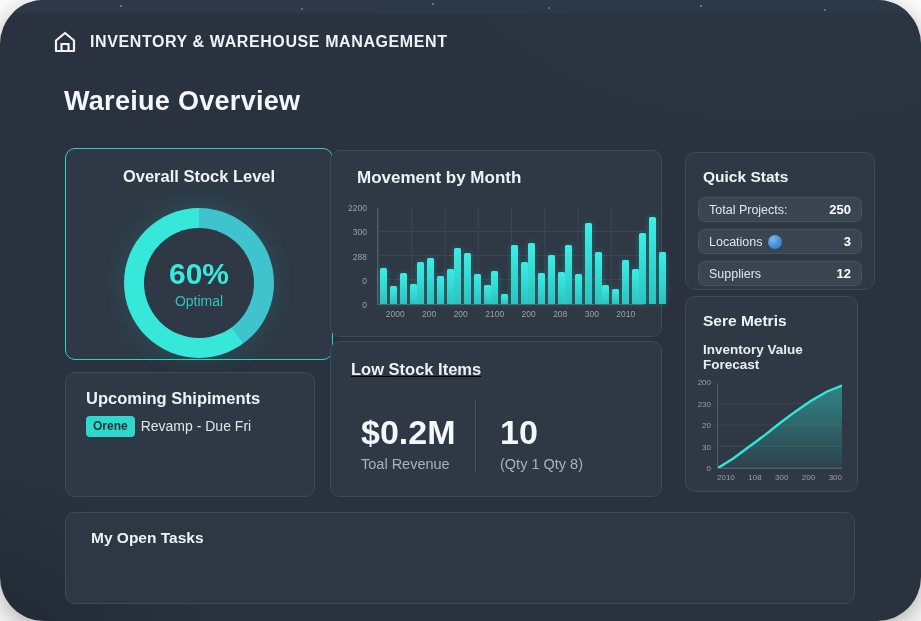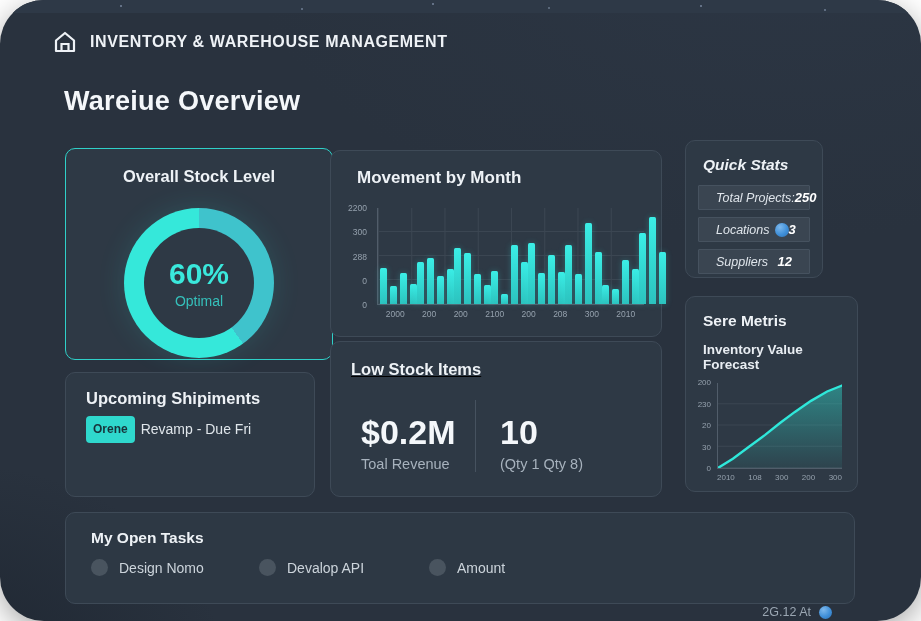--- a/index.html
+++ b/index.html
@@ -44,24 +44,24 @@
                       linear-gradient(to top, #3b4652 1px, transparent 1px);
     background-size: 12.5% 100%, 100% 25%; }
   .yticks { position:absolute; left:10px; top:57px; height:97px; width:30px; display:flex; flex-direction:column; justify-content:space-between; align-items:flex-end; }
   .yticks span { color:#95a1ad; font-size:8.5px; line-height:0; padding-right:4px; }
   .bars { position:absolute; inset:0; display:flex; justify-content:space-around; align-items:flex-end; padding:0 2px; }
   .bar-group { display:flex; align-items:flex-end; gap:3px; height:100%; }
   .bar { width:7px; border-radius:1.5px 1.5px 0 0; background:linear-gradient(to top,#2cc3bf,#3beee6); box-shadow:0 0 6px rgba(59,238,230,.25); }
   .xticks { position:absolute; left:46px; right:17px; top:158px; display:flex; justify-content:space-around; }
   .xticks span { color:#95a1ad; font-size:8.5px; }
   
-  .card-quick { left:685px; top:140px; width:138px; height:138px;font-style:italic; }
+  .card-quick { left:685px; top:152px; width:190px; height:138px; }
   .card-quick .card-title { margin:15px 0 0 17px; font-size:15.5px; }
   .qs-rows { margin:11px 12px 0 12px; display:flex; flex-direction:column; gap:7px; }
-  .qs-row { background:#3a4551; border:1px solid #46525f; border-radius:1px; height:25px; display:flex; align-items:center; padding:0 17px; }
+  .qs-row { background:#3a4551; border:1px solid #46525f; border-radius:7px; height:25px; display:flex; align-items:center; padding:0 10px; }
   .qs-label { color:#dfe5eb; font-size:12.5px; flex:0 0 auto; }
   .qs-spacer { flex:1; }
   .qs-value { color:#ffffff; font-size:13px; font-weight:bold; }
   .blue-dot { width:14px; height:14px; border-radius:50%; margin-left:5px; flex:0 0 auto;
     background:radial-gradient(circle at 35% 30%, #7db8ec 0%, #3f8fd8 55%, #2f72b5 100%); }
   
   .card-metrics { left:685px; top:296px; width:173px; height:196px; }
   .card-metrics .card-title { margin:15px 0 0 17px; font-size:15.5px; }
   .forecast-sub { color:#e8edf2; font-size:13.5px; font-weight:bold; margin:12px 0 0 17px; }
   .fplot { position:absolute; left:31px; right:15px; top:86px; height:86px;
@@ -78,21 +78,21 @@
   .card-lowstock .card-title { margin:18px 0 0 20px; font-size:16.5px; }
   .ls-stats { position:absolute; left:30px; top:58px; display:flex; align-items:flex-end; }
   .ls-block { min-width:110px; }
   .ls-big { color:#f4f7fa; font-size:34px; font-weight:bold; }
   .ls-sub { color:#a7b2bd; font-size:14.5px; margin-top:4px; }
   .ls-div { width:1px; height:72px; background:#46525f; margin:0 24px 0 4px; }
   
   .card-ship { left:65px; top:372px; width:250px; height:125px; }
   .card-ship .card-title { margin:16px 0 0 20px; font-size:16.5px; }
   .ship-list { margin:8px 0 0 20px; display:flex; flex-direction:column; gap:3px; }
-  .ship-item { color:#dfe5ea; font-size:14px; line-height:25px; white-space:nowrap; }
+  .ship-item { color:#dfe5ea; font-size:14px; line-height:19px; white-space:nowrap; }
   .badge { display:inline-block; background:#2fd8cd; color:#17323a; font-size:12px; font-weight:bold;
     border-radius:4px; padding:1px 7px; margin-right:6px; vertical-align:1px; }
   
   .card-tasks { left:65px; top:512px; width:790px; height:92px; background:#2d3844; }
   .card-tasks .card-title { margin:16px 0 0 25px; font-size:15.5px; }
   .task-row { position:absolute; left:0; top:46px; width:100%; height:30px; }
   .task-item { position:absolute; display:flex; align-items:center; gap:11px; }
   .task-item.t0 { left:25px; } .task-item.t1 { left:193px; } .task-item.t2 { left:363px; }
   .task-circle { width:17px; height:17px; border-radius:50%; background:#49545f; }
   .task-label { color:#ccd4db; font-size:14px; }
@@ -273,33 +273,15 @@
 
     <div class="card card-ship">
       <div class="card-title">Upcoming Shipiments</div>
       <div class="ship-list">
         <div class="ship-item"><span class="badge">Orene</span><span>Revamp - Due Fri</span></div>
       </div>
     </div>
 
     <div class="card card-tasks">
       <div class="card-title">My Open Tasks</div>
-      <div class="task-row">
-        <div class="task-item t0">
-          <span class="task-circle"></span>
-          <span class="task-label">Design Nomo</span>
-        </div>
-        <div class="task-item t1">
-          <span class="task-circle"></span>
-          <span class="task-label">Devalop API</span>
-        </div>
-        <div class="task-item t2">
-          <span class="task-circle"></span>
-          <span class="task-label">Amount</span>
-        </div>
-        <div class="task-footer">
-          <span class="task-footer-text">2G.12 At</span>
-          <span class="blue-dot"></span>
-        </div>
-      </div>
     </div>
   </div>
 </div>
 
 </body></html>

